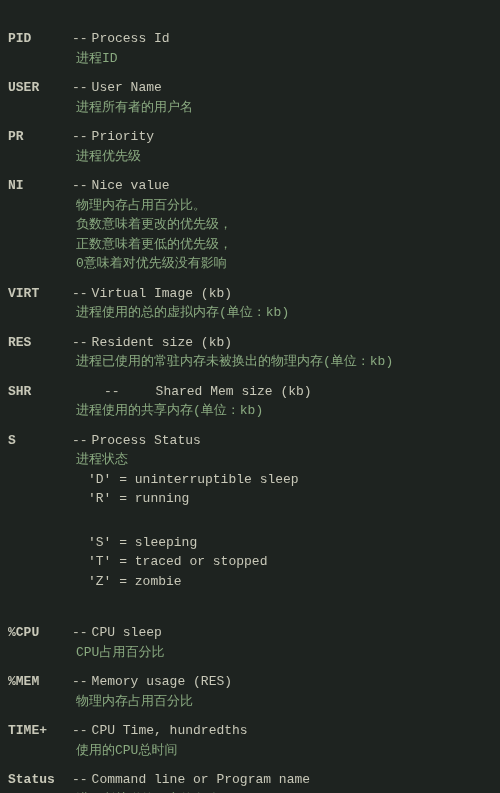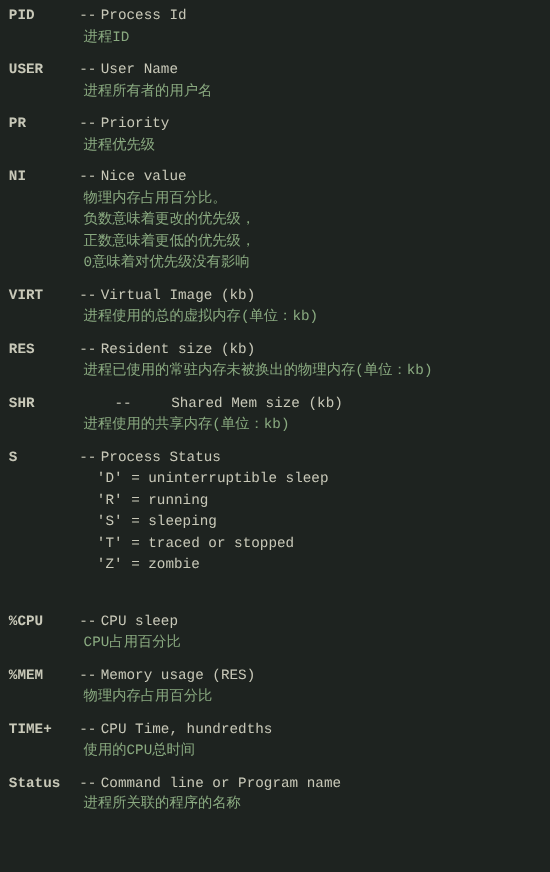--- a/index.html
+++ b/index.html
@@ -43,21 +43,21 @@
       color: #8aaa80;
       padding-left: 68px;
       display: block;
     }
   </style>
 </head>
 <body>
 
 <div id="app">
     <div class="entry">
-      <div style="display: flex; align-items: center;">
+      <div style="display: flex; align-items: center; margin-top: 25px;">
         <span class="field-name">PID</span>
         <span class="separator" style="margin: 0px 4px;">--</span>
         <span class="field-desc-en">Process Id</span>
       </div>
       <span class="field-desc-zh">进程ID</span>
     </div>
     <div class="entry">
       <div style="display: flex; align-items: baseline;">
         <span class="field-name">USER</span>
         <span class="separator" style="margin: 0px 4px;">--</span>
@@ -107,23 +107,24 @@
         <span class="field-desc-en">Shared Mem size (kb)</span>
       </div>
       <span class="field-desc-zh">进程使用的共享内存(单位：kb)</span>
     </div>
     <div class="entry">
       <div style="display: flex; align-items: baseline;">
         <span class="field-name">S</span>
         <span class="separator" style="margin: 0px 4px;">--</span>
         <span class="field-desc-en">Process Status</span>
       </div>
+      <span class="field-desc-zh">进程状态</span>
       <span style="display: block; padding-left: 80px; color: rgb(200, 200, 184);">'D' = uninterruptible sleep</span>
       <span style="display: block; padding-left: 80px; color: rgb(200, 200, 184);">'R' = running</span>
-      <span style="display: block; padding-left: 80px; color: rgb(200, 200, 184);">'S' = sleeping</span>
+      <span style="display: block; padding-left: 80px; color: rgb(200, 200, 184); margin-top: 24px;">'S' = sleeping</span>
       <span style="display: block; padding-left: 80px; color: rgb(200, 200, 184);">'T' = traced or stopped</span>
       <span style="display: block; padding-left: 80px; color: rgb(200, 200, 184);">'Z' = zombie</span>
     </div>
     <div class="entry">
       <div style="display: flex; align-items: baseline; margin-top: 32px;">
         <span class="field-name">%CPU</span>
         <span class="separator" style="margin: 0px 4px;">--</span>
         <span class="field-desc-en">CPU sleep</span>
       </div>
       <span class="field-desc-zh">CPU占用百分比</span>

